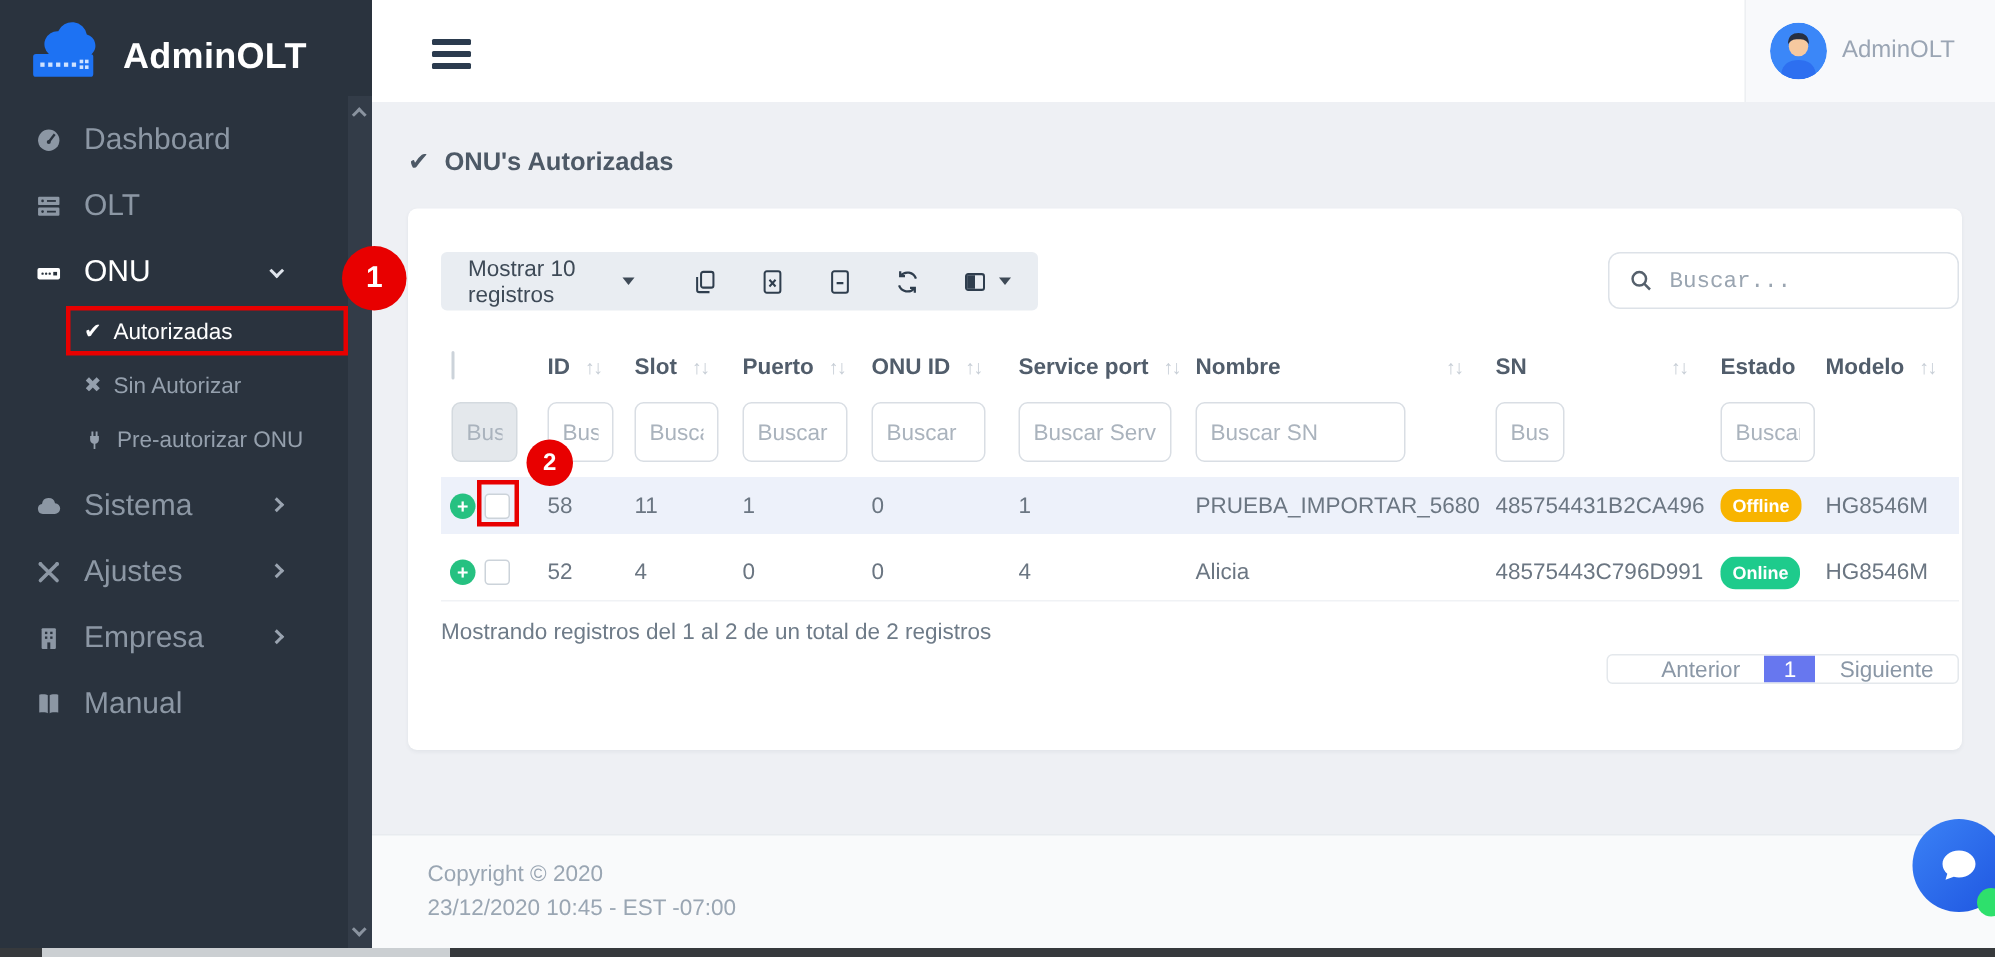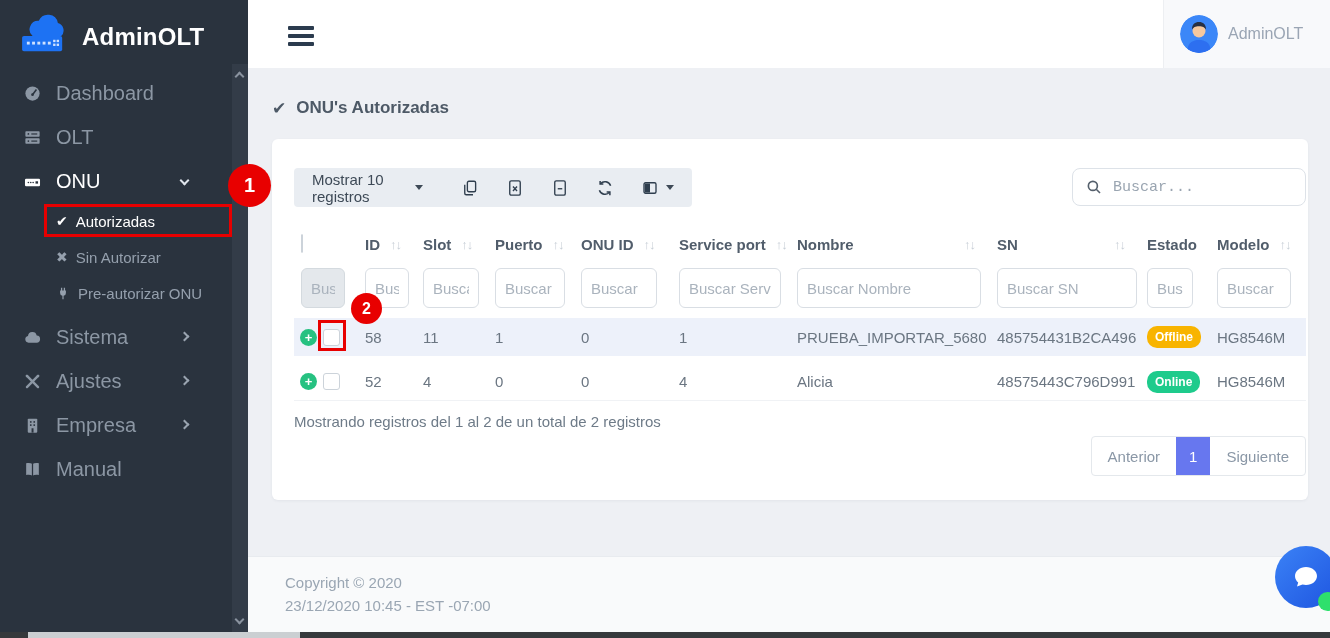--- a/index.html
+++ b/index.html
@@ -76,21 +76,21 @@
   .trow2{top:224px;border-bottom:1px solid #f0f2f5;}
   .td{padding-left:7px;overflow:hidden;white-space:nowrap;}
   .ctrl-cell{display:flex;align-items:center;gap:6px;padding-left:6px;}
   .plus-btn{width:17px;height:17px;border-radius:50%;background:#26c181;color:#fff;display:flex;align-items:center;justify-content:center;cursor:pointer;flex:0 0 17px;}
   .plus-btn::before{content:"+";font-size:13px;font-weight:bold;line-height:1;}
   .badge{display:inline-block;padding:4px 8px;border-radius:10px;color:#fff;font-size:12px;font-weight:bold;}
   .badge-offline{background:#f8b400;}
   .badge-online{background:#1ecb8c;}
 
   .tinfo{position:absolute;left:22px;top:274px;color:#6e7b88;font-size:15px;}
-  .pager{position:absolute;right:2px;top:297px;height:40px;display:flex;border:1px solid #e4e8ec;border-radius:4px;overflow:hidden;background:#fff;}
+  .pager{position:absolute;right:2px;top:297px;height:20px;display:flex;border:1px solid #e4e8ec;border-radius:4px;overflow:hidden;background:#fff;padding-left:20px;}
   .pbtn{display:flex;align-items:center;padding:0 16px;color:#8a97a6;font-size:15px;cursor:pointer;}
   .pbtn.active{background:#6777ef;color:#fff;padding:0 13px;}
 
   
   .footer{position:absolute;left:248px;top:556px;width:1082px;height:76px;background:#f9fafb;border-top:1px solid #e8ebef;padding:14px 0 0 37px;z-index:3;}
   .footer div{color:#9aa6b3;font-size:15px;line-height:23px;}
 
   
   .hbar{position:absolute;left:0;top:632px;width:1330px;height:6px;background:#36393c;z-index:48;}
   .hthumb{position:absolute;left:28px;top:0;width:272px;height:6px;background:#cbcfd2;cursor:pointer;}
@@ -360,21 +360,20 @@
       </div>
   </div>
 
   <div class="grid-row tfilter">
     <div class="fcell"><input class="w44" disabled="" placeholder="Buscar" style=""></div>
     <div class="fcell"><input class="w44" placeholder="Buscar" style=""></div>
     <div class="fcell"><input class="w56" placeholder="Buscar" style=""></div>
     <div class="fcell"><input class="w70" placeholder="Buscar" style=""></div>
     <div class="fcell"><input class="w76" placeholder="Buscar" style=""></div>
     <div class="fcell"><input class="w102" placeholder="Buscar Serv" style=""></div>
-    <div class="fcell"><input class="w184" placeholder="Buscar Nombre" style=""></div>
     <div class="fcell"><input class="w140" placeholder="Buscar SN" style=""></div>
     <div class="fcell"><input class="w46" placeholder="Buscar" style=""></div>
     <div class="fcell"><input class="w74" placeholder="Buscar" style=""></div>
   </div>
 
   <div class="grid-row trow trow1">
     <div class="ctrl-cell">
       <span class="plus-btn"></span>
       <span class="checkbox"></span>
     </div>

